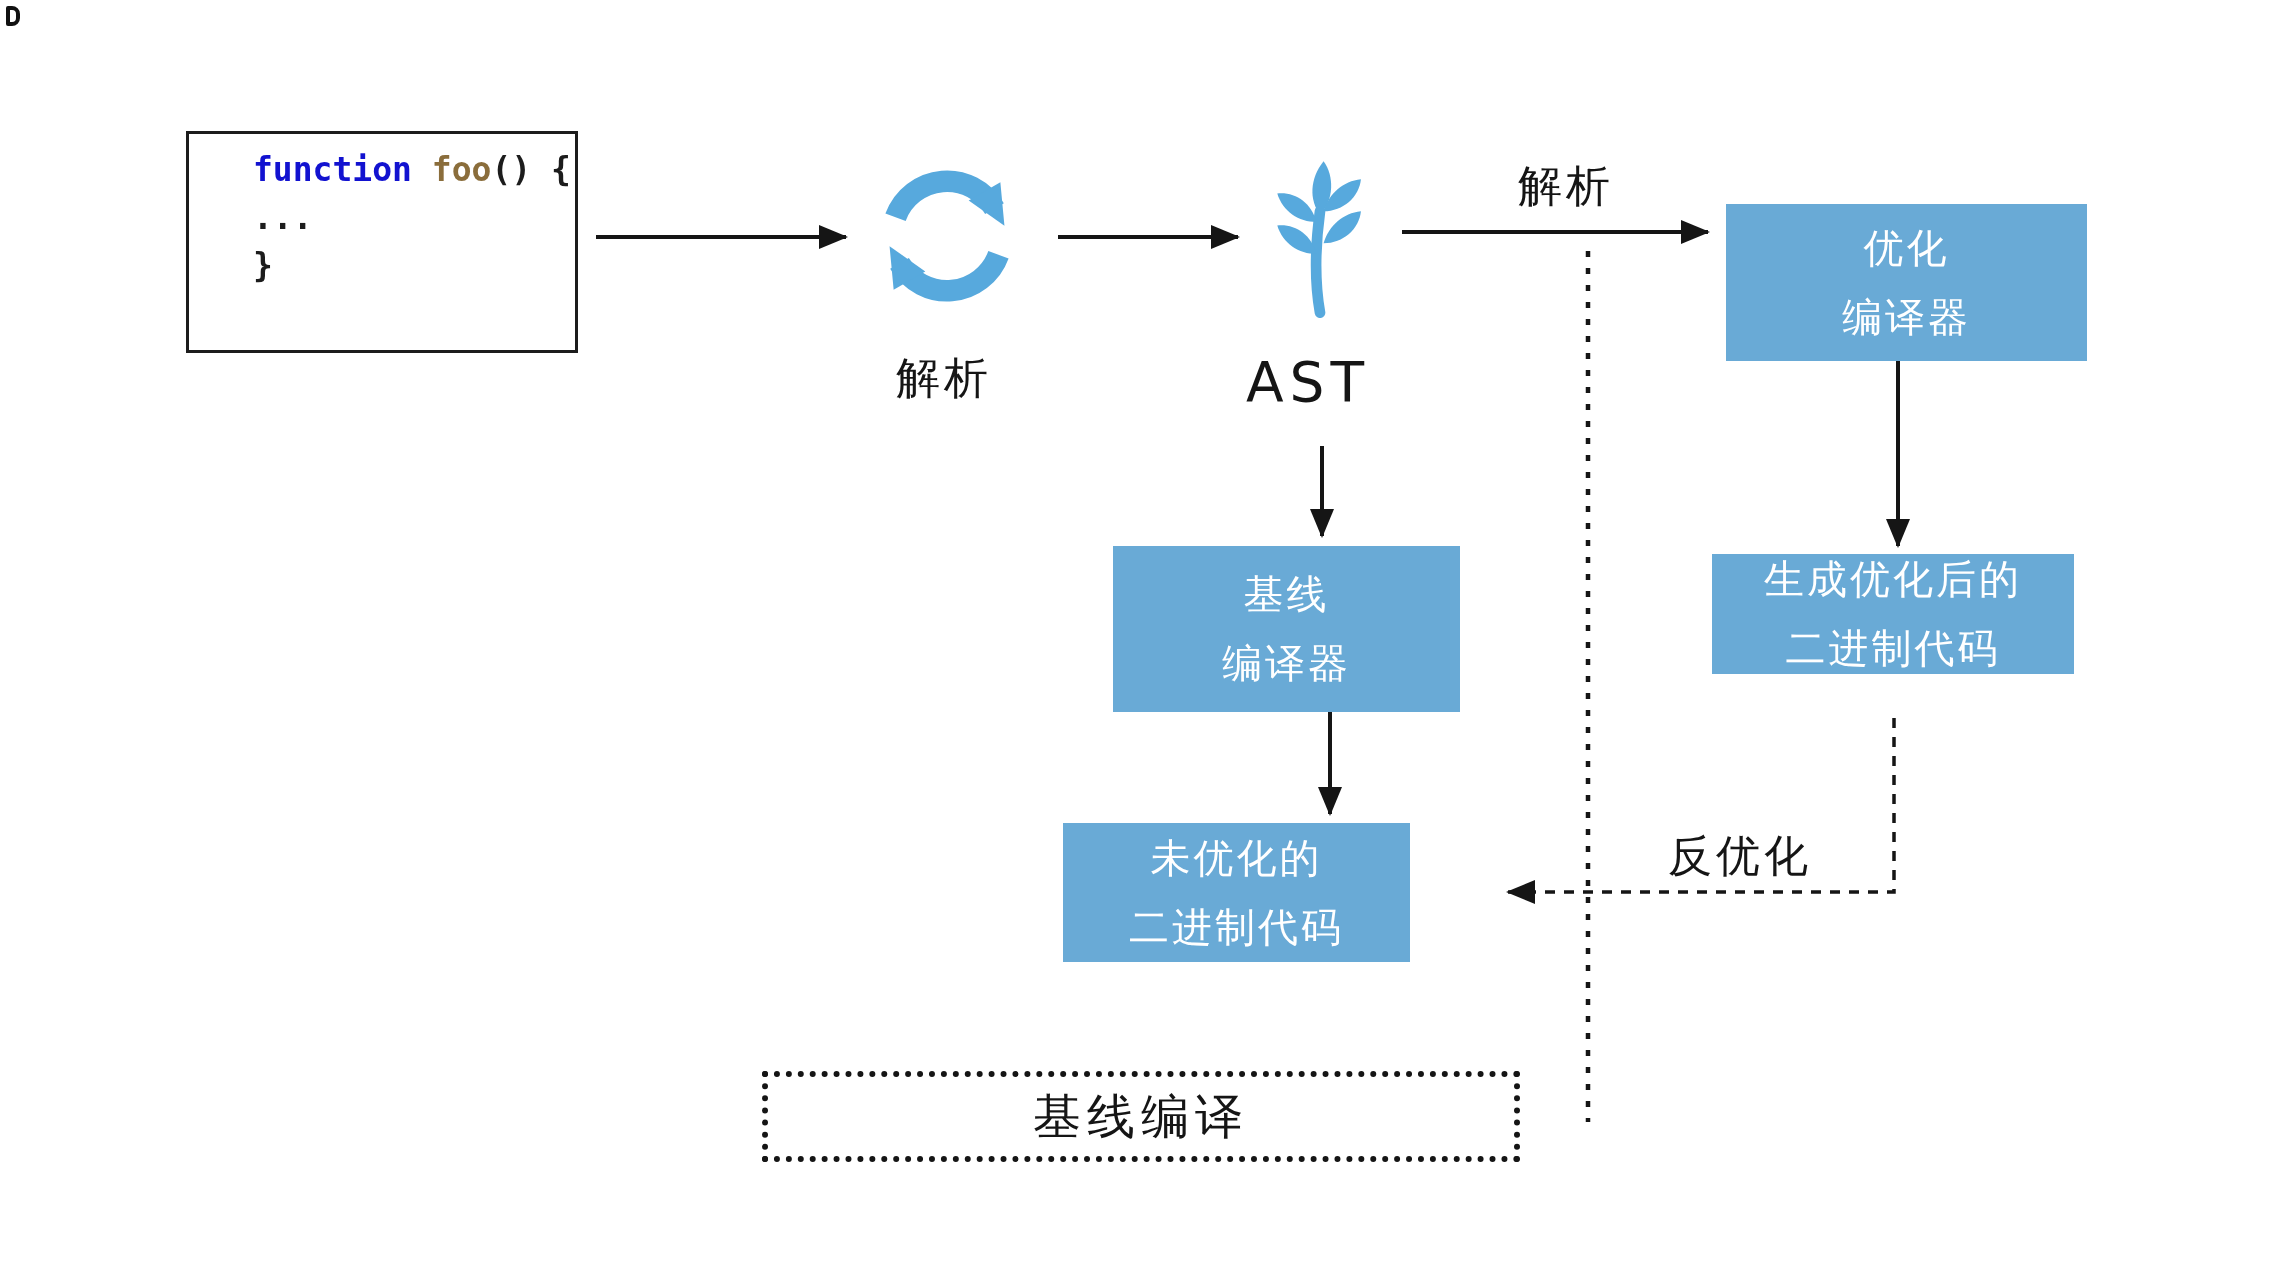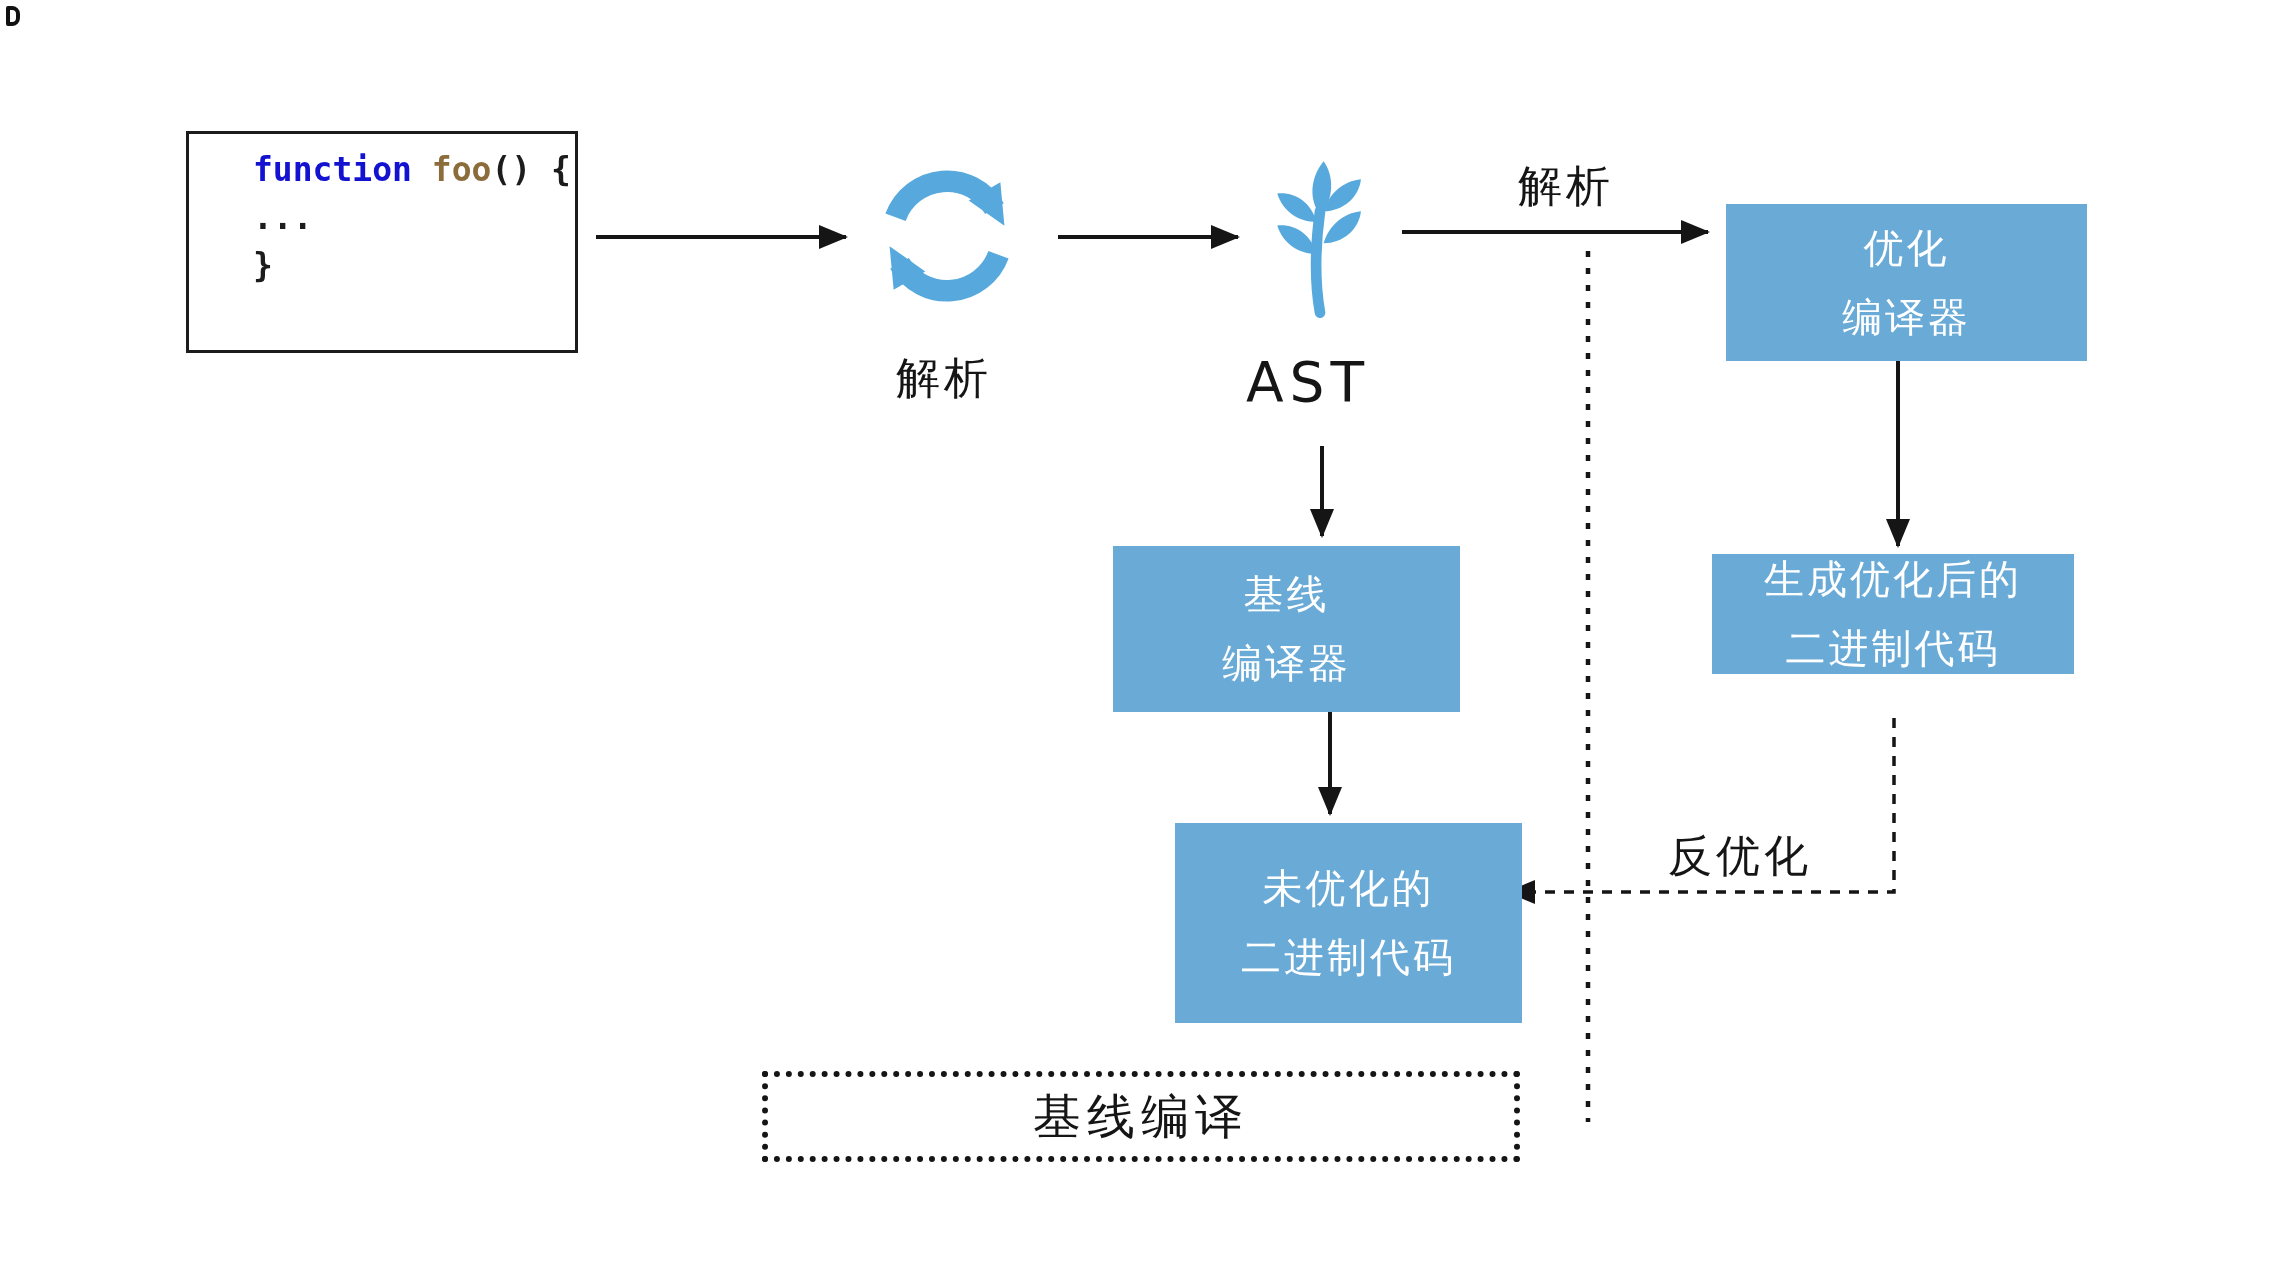--- a/index.html
+++ b/index.html
@@ -35,21 +35,21 @@
   .node {
     position: absolute;
     background: var(--node-blue, #69aad6);
     color: #ffffff;
     display: flex; flex-direction: column; align-items: center; justify-content: center;
     gap: 14px; font-size: 40px; letter-spacing: 3px; text-align: center;
   }
   .node-optimizing-compiler { left: 1726px; top: 165px; width: 361px; height: 157px; margin-top: 39px; }
   .node-optimized-binary   { left: 1712px; top: 554px; width: 362px; height: 120px; }
   .node-baseline-compiler  { left: 1113px; top: 546px; width: 347px; height: 166px; }
-  .node-unoptimized-binary { left: 1175px; top: 823px; width: 347px; height: 200px; }
+  .node-unoptimized-binary { left: 1063px; top: 823px; width: 347px; height: 139px; }
 
   .flabel {
     position: absolute; transform: translate(-50%, -50%);
     font-size: 44px; letter-spacing: 4px; white-space: nowrap; color: #151515;
   }
   .flabel-ast { font-size: 55px; letter-spacing: 6px; }
 
   .section {
     position: absolute; border: 6px dotted #151515;
     display: flex; align-items: center; justify-content: center;

